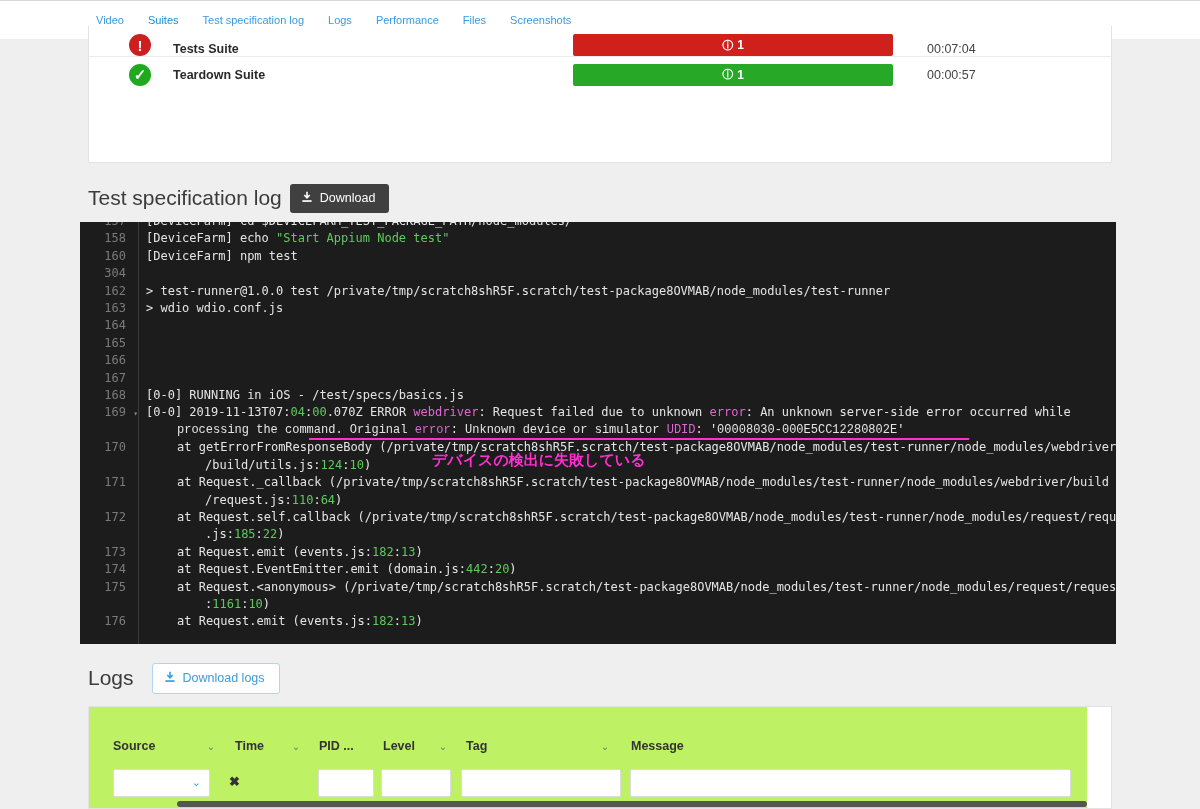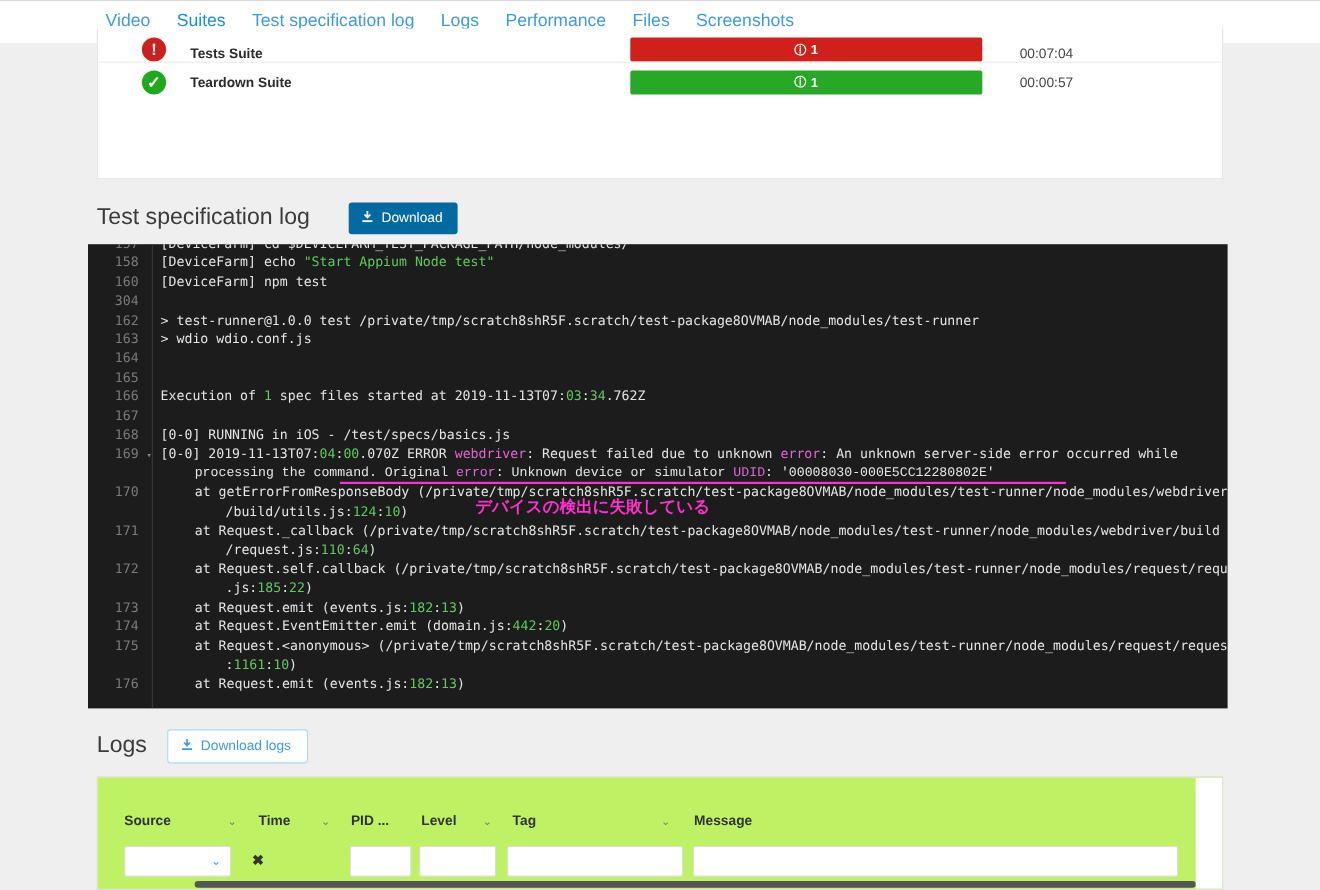--- a/index.html
+++ b/index.html
@@ -12,21 +12,21 @@
   }
   #page { position: relative; width: 1200px; height: 809px; background: #efefef; }
 
   
   .topnav {
     position: absolute; top: 0; left: 0; width: 1200px; height: 39px;
     background: #ffffff; border-top: 1px solid #d9d9d9;
     display: flex; align-items: center; padding-left: 96px;
   }
   .nav-item {
-    position: relative; font-size: 16px; color: #3c9ade;
+    position: relative; font-size: 11px; color: #3c9ade;
     margin-right: 24px; cursor: pointer; line-height: 38px; white-space: nowrap;
   }
   .nav-item.active { color: #1a8fd6; }
   .nav-underline {
     position: absolute; left: 0; right: 0; bottom: -3px; height: 6px;
     background: #4aa3df; border-radius: 2px;
   }
 
   
   .suites-card {
@@ -63,21 +63,21 @@
     font-family: "Liberation Sans", sans-serif;
   }
   .row-clip-1 { height: 30px; align-items: flex-end; }
 
   
   .section-head {
     position: absolute; display: flex; align-items: center;
   }
   .section-title { font-size: 21px; color: #3b3b3b; font-weight: normal; }
   .btn-primary {
-    margin-left: 35px; background: #0369a1; color: #fff; border: none;
+    margin-left: 8px; background: #404040; color: #fff; border: none;
     border-radius: 3px; font-size: 12.5px; padding: 7px 14px 7px 11px;
     display: flex; align-items: center; cursor: pointer;
     font-family: "Liberation Sans", sans-serif;
   }
   .btn-outline {
     margin-left: 18px; background: #fff; color: #3b9ddd;
     border: 1px solid #aed6ef; border-radius: 3px; font-size: 12.5px;
     padding: 7px 14px 7px 11px; display: flex; align-items: center;
     cursor: pointer; font-family: "Liberation Sans", sans-serif;
   }
@@ -257,21 +257,20 @@
         <div class="code-line">
           <div class="gutter">164</div>
           <div class="code-text"><span class="c-white"></span></div>
         </div>
         <div class="code-line">
           <div class="gutter">165</div>
           <div class="code-text"><span class="c-white"></span></div>
         </div>
         <div class="code-line">
           <div class="gutter">166</div>
-          <div class="code-text"><span class="c-white">Execution of </span><span class="c-green">1</span><span class="c-white"> spec files started at 2019-11-13T07:</span><span class="c-green">03</span><span class="c-white">:</span><span class="c-green">34</span><span class="c-white">.762Z</span></div>
         </div>
         <div class="code-line">
           <div class="gutter">167</div>
           <div class="code-text"><span class="c-white"></span></div>
         </div>
         <div class="code-line">
           <div class="gutter">168</div>
           <div class="code-text"><span class="c-white">[0-0] RUNNING in iOS - /test/specs/basics.js</span></div>
         </div>
         <div class="code-line">

